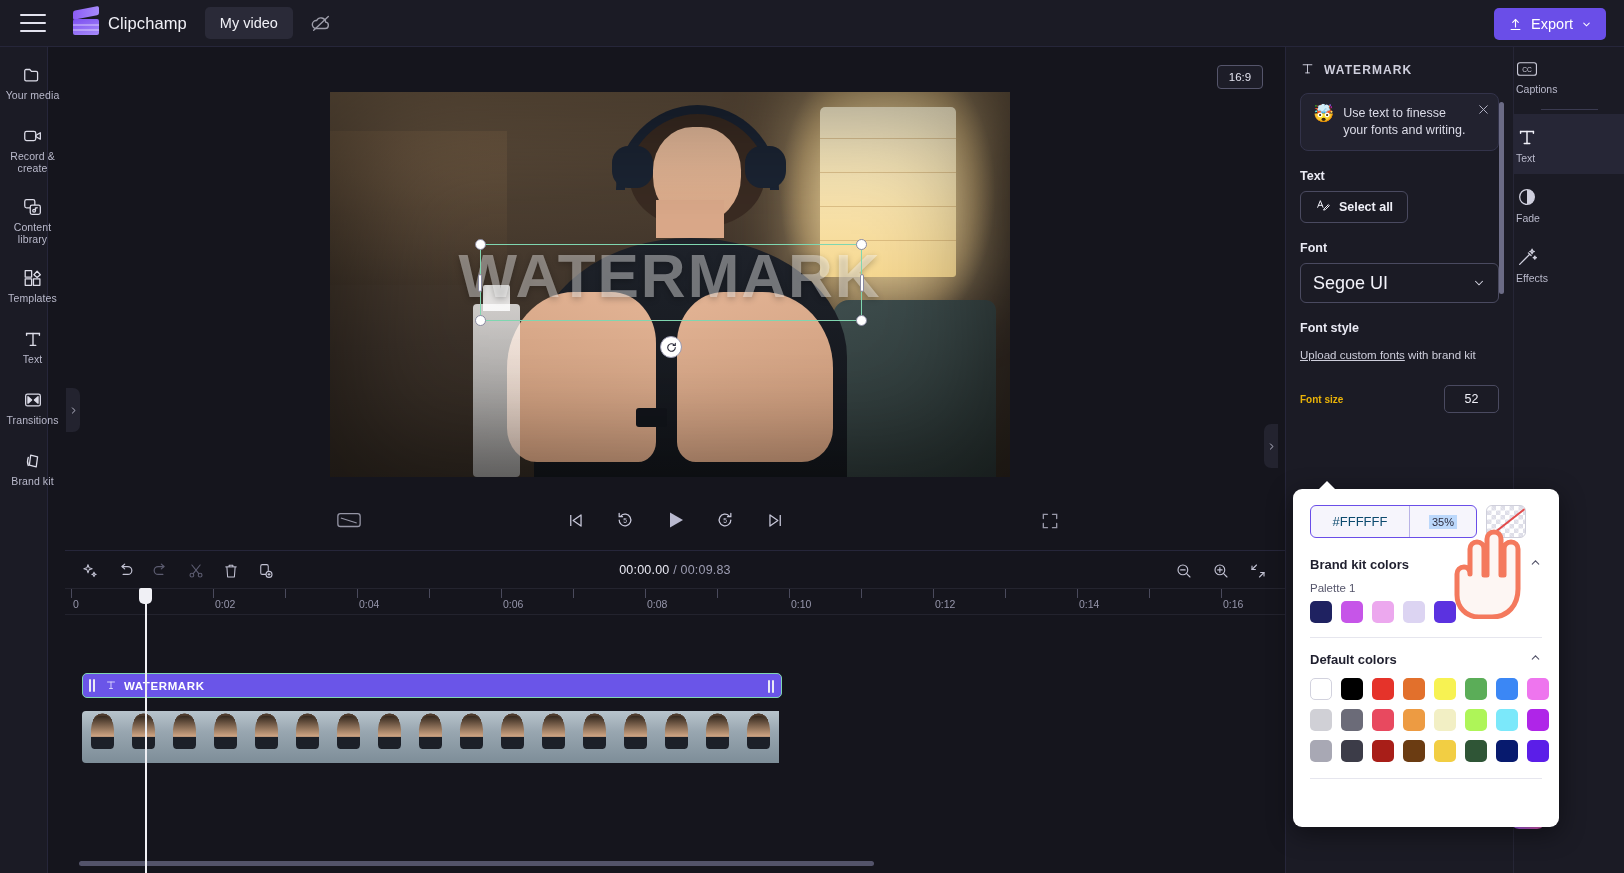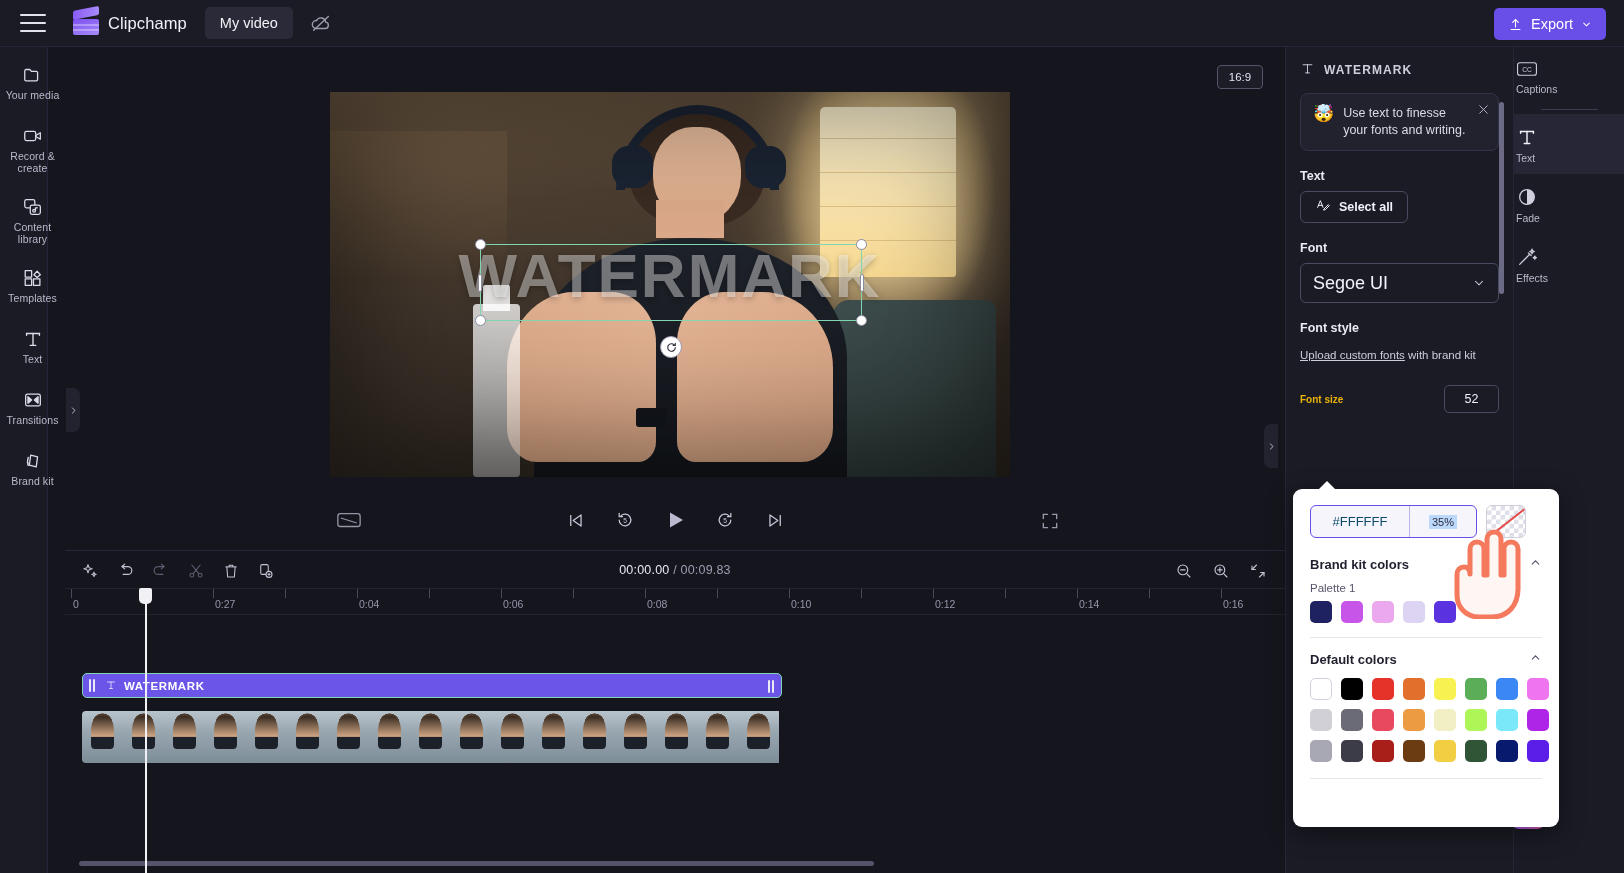--- a/index.html
+++ b/index.html
@@ -587,21 +587,21 @@
           </svg>
         </div>
       </div>
     </div>
 
     <div class="ruler">
       <span class="tick" style="left:6px"></span>
         <span class="tick-lbl" style="left:6px">0</span>
       <span class="tick" style="left:77px"></span>
       <span class="tick" style="left:148px"></span>
-        <span class="tick-lbl" style="left:148px">0:27</span>
+        <span class="tick-lbl" style="left:148px">0:02</span>
       <span class="tick" style="left:220px"></span>
       <span class="tick" style="left:292px"></span>
         <span class="tick-lbl" style="left:292px">0:04</span>
       <span class="tick" style="left:364px"></span>
       <span class="tick" style="left:436px"></span>
         <span class="tick-lbl" style="left:436px">0:06</span>
       <span class="tick" style="left:508px"></span>
       <span class="tick" style="left:580px"></span>
         <span class="tick-lbl" style="left:580px">0:08</span>
       <span class="tick" style="left:652px"></span>

